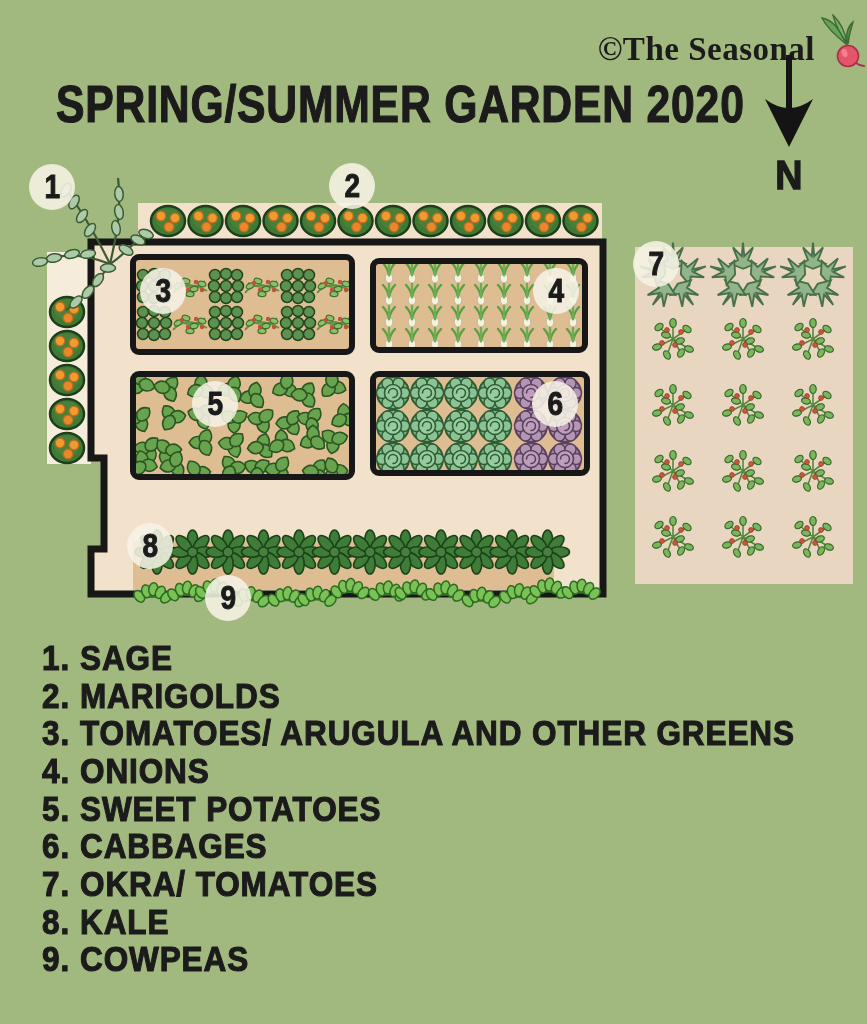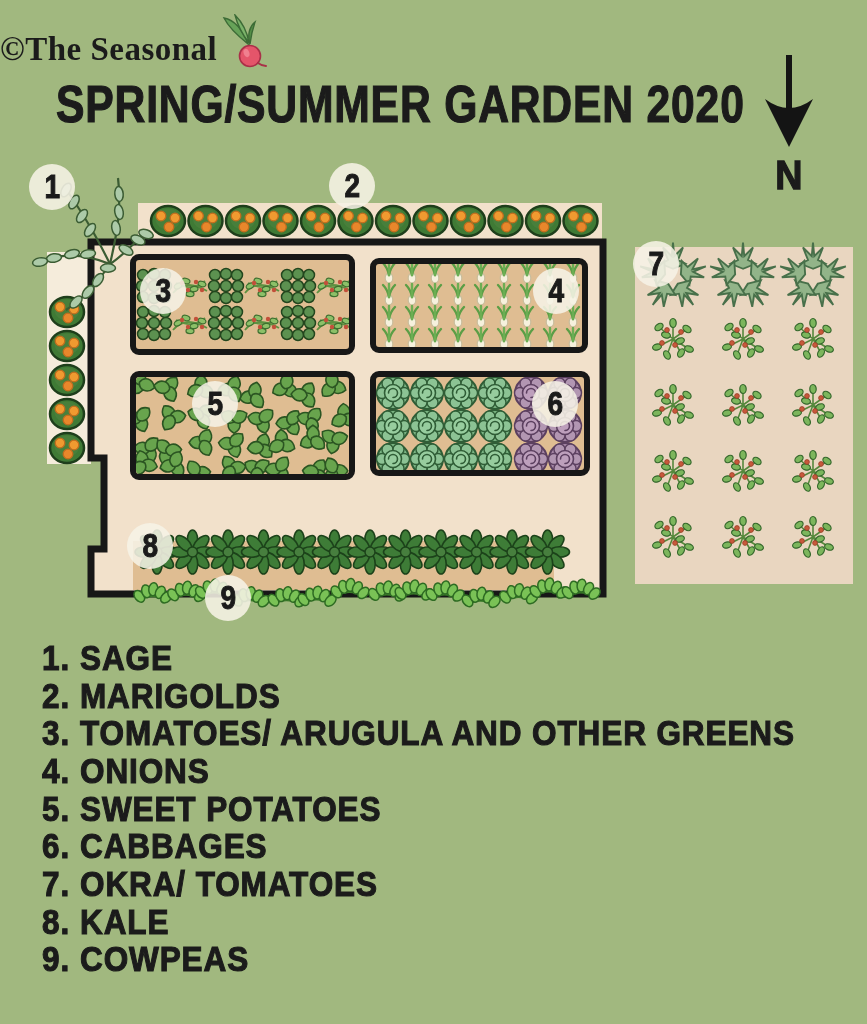--- a/index.html
+++ b/index.html
@@ -9,21 +9,21 @@
     --bed-tan:#dfbd92;
     --plot-tan:#e9d6c0;
     --ink:#1b1b1b;
   }
   html,body{margin:0;padding:0;}
   body{width:867px;height:1024px;background:var(--bg);position:relative;overflow:hidden;
        font-family:"Liberation Sans",sans-serif;color:var(--ink);}
   .stage{position:absolute;inset:0;}
   svg#plan{position:absolute;left:0;top:0;}
   
-  .copyright{position:absolute;left:0;top:14px;width:867px;display:flex;justify-content:flex-start;
+  .copyright{position:absolute;left:0;top:14px;width:867px;display:flex;justify-content:flex-end;
              align-items:flex-end;font-family:"Liberation Serif",serif;font-weight:700;font-size:33px;
              letter-spacing:.5px;}
   .copyright .radish{margin:0 1px -4px 3px;}
   h1.title{position:absolute;left:56px;top:74px;margin:0;font-size:52px;font-weight:700;
            letter-spacing:1px;transform:scaleX(.82);transform-origin:0 50%;white-space:nowrap;
            -webkit-text-stroke:1.2px var(--ink);}
   
   .compass{position:absolute;left:757px;top:55px;width:64px;text-align:center;}
   .compass .n{font-size:41px;font-weight:700;-webkit-text-stroke:1.4px var(--ink);margin-top:-2px;
               transform:scaleX(.92);}

